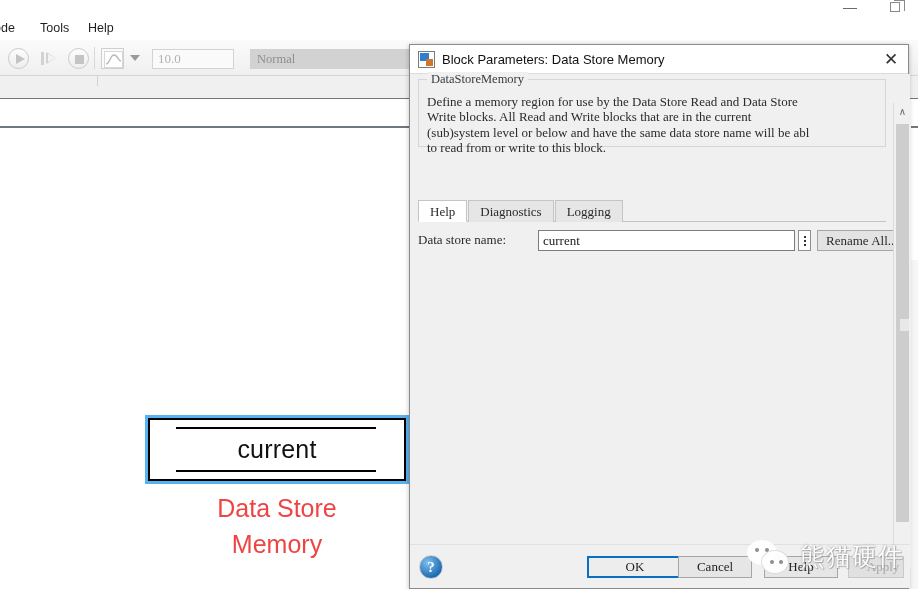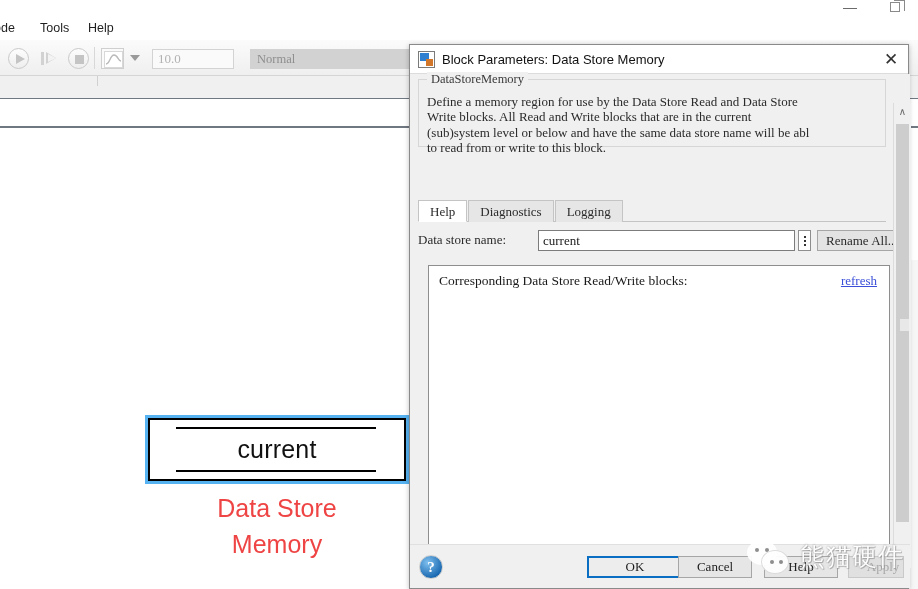--- a/index.html
+++ b/index.html
@@ -471,24 +471,20 @@
         <div class="lbl-dsname">Data store name:</div>
         <input class="input-dsname" type="text" value="current" style="">
         <div class="stepper">
           <span></span>
             <span></span>
             <span></span>
         </div>
         <div class="btn-rename">Rename All...</div>
       </div>
 
-      <div class="listpanel">
-        <div class="listpanel-head">Corresponding Data Store Read/Write blocks:</div>
-        <div class="refresh-link">refresh</div>
-      </div>
 
       <div class="dlg-vsb">
         <div class="sb-arrow up">∧</div>
         <div class="dlg-vsb-track">
           <div class="dlg-vsb-thumb">
             <span class="dlg-vsb-grip"></span>
           </div>
         </div>
         <div class="sb-arrow dn">∨</div>
       </div>

